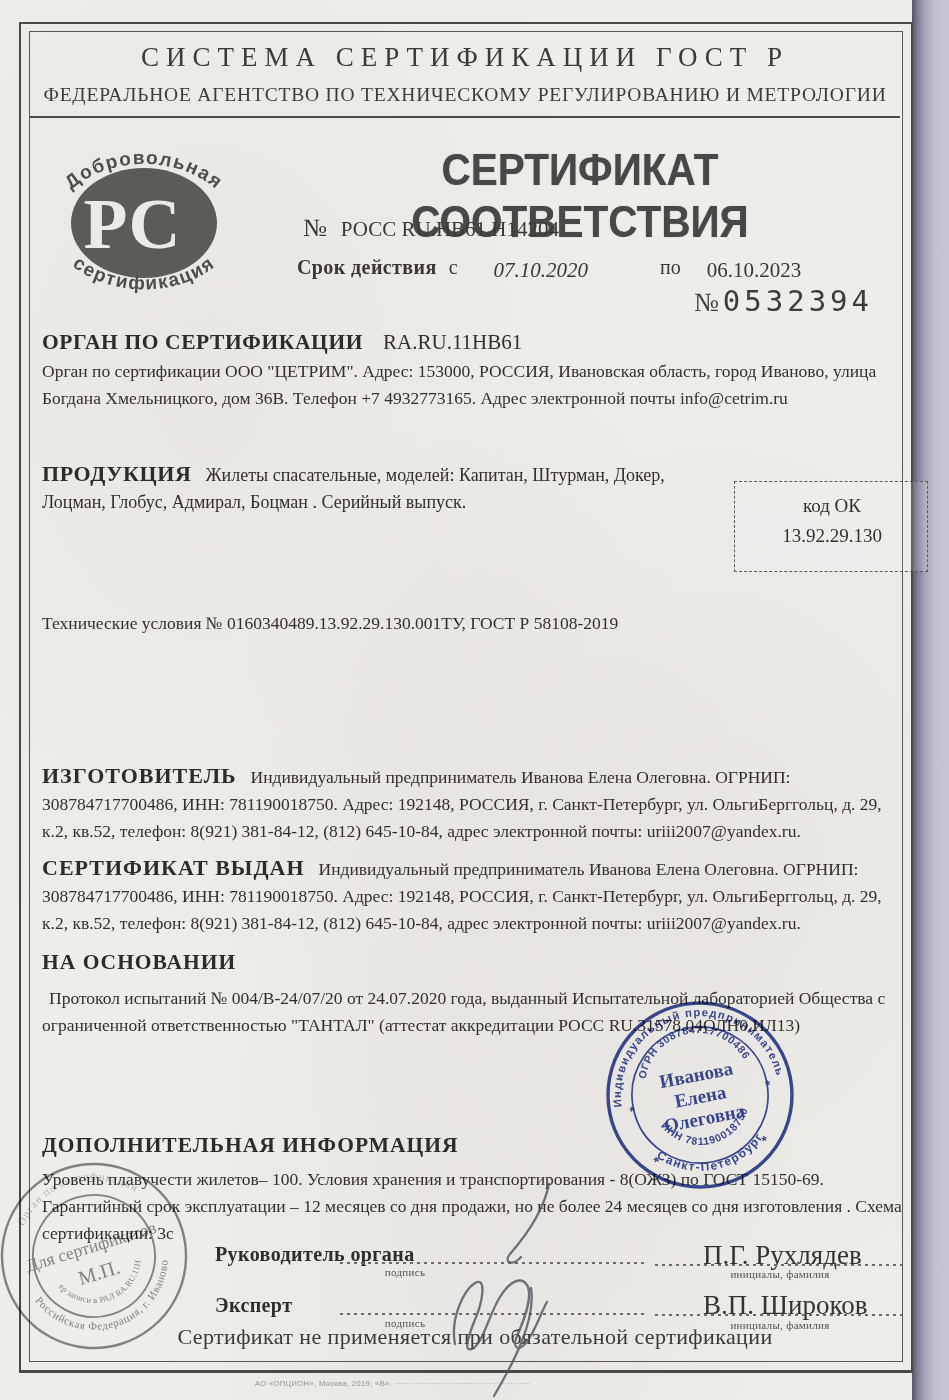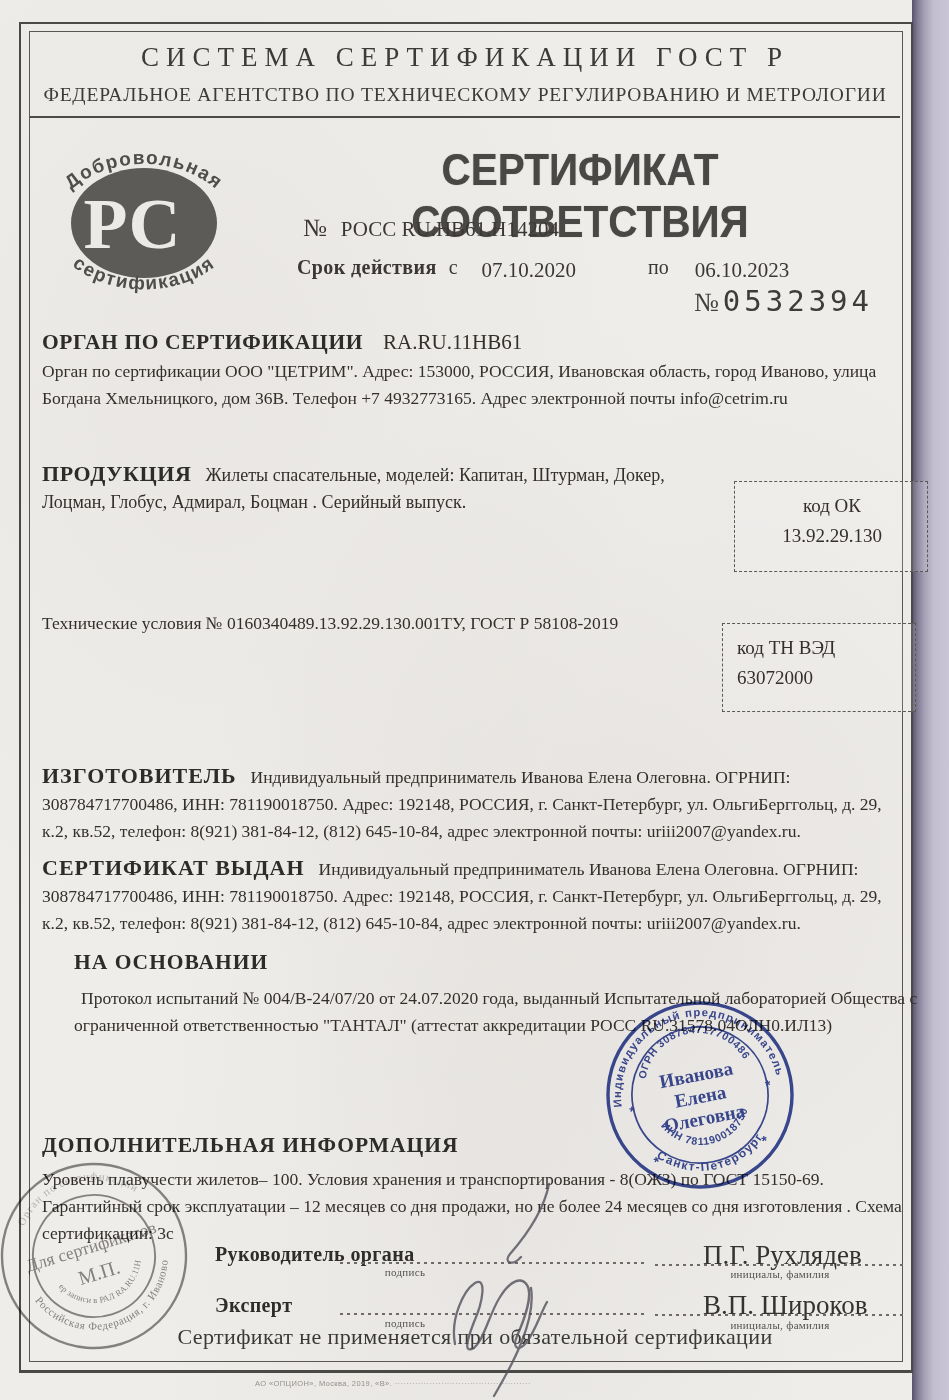--- a/index.html
+++ b/index.html
@@ -21,21 +21,21 @@
   .hdr1{left:40px;top:42px;width:850px;text-align:center;font-size:27px;letter-spacing:7px;color:#3d3b38;white-space:nowrap;}
   .hdr2{left:40px;top:84px;width:850px;text-align:center;font-size:19.5px;letter-spacing:.8px;color:#3d3b38;white-space:nowrap;}
   .doc-title{left:235px;top:144px;width:690px;text-align:center;font-family:"Liberation Sans",sans-serif;
     font-weight:700;font-size:45px;color:#4a4846;transform:scaleX(.9);transform-origin:center;letter-spacing:0px;
     text-shadow:0 0 1px rgba(74,72,70,.6);}
   .numrow{left:303px;top:214px;font-size:21px;color:#3a3734;}
   .numrow .no{font-size:25px;margin-right:14px;}
   .valrow{left:297px;top:255px;font-size:20px;color:#3a3734;white-space:nowrap;}
   .valrow .lbl{font-weight:600;letter-spacing:.4px;}
   .valrow .c{margin-left:12px;}
-  .valrow .d1{margin-left:24px;font-size:21px;position:relative;top:3px;}
+  .valrow .d1{margin-left:36px;font-size:21px;position:relative;top:3px;font-style:italic;}
   .valrow .po{margin-left:72px;}
   .valrow .d2{margin-left:26px;font-size:21px;position:relative;top:3px;}
   .formno{left:694px;top:284px;color:#413f3c;white-space:nowrap;}
   .formno .no{font-size:26px;}
   .formno .val{font-family:"DejaVu Sans Mono",monospace;font-size:29px;letter-spacing:4px;margin-left:4px;color:#3e3c3a;}
   .sec-h{font-weight:700;font-size:21px;letter-spacing:.6px;color:#2e2c29;}
   .para{font-size:17.5px;line-height:27px;color:#33302c;}
   .inline-h .sec-h{margin-right:14px;}
   .codebox{border:1.7px dashed #5b5955;padding:9px 12px 8px 14px;font-size:19px;line-height:30px;color:#33302c;background:rgba(255,255,255,.12);}
   .dotline{height:2px;background:repeating-linear-gradient(to right,#6e6b66 0 3px,transparent 3px 7px);}
@@ -105,34 +105,30 @@
     <span class="sec-h" style="font-size:22px;">ПРОДУКЦИЯ</span><span style="font-size:18px;">Жилеты спасательные, моделей:  Капитан, Штурман, Докер, Лоцман, Глобус, Адмирал, Боцман . Серийный выпуск.</span>
   </div>
   <div class="abs codebox" style="left:734px;top:481px;width:166px;height:72px;text-align:center;">
     <div>код ОК</div>
     <div>13.92.29.130</div>
   </div>
 
   <div class="abs" style="left:42px;top:606px;width:680px;">
     <div class="para" style="margin-top:4px;">Технические условия  № 0160340489.13.92.29.130.001ТУ, ГОСТ Р 58108-2019</div>
   </div>
-  <div class="abs codebox" style="left:722px;top:623px;width:166px;height:70px;">
-    <div>код ТН ВЭД</div>
-    <div>63072000</div>
-  </div>
 
   <div class="abs inline-h para" style="left:42px;top:762px;width:868px;">
     <span class="sec-h" style="font-size:22px;letter-spacing:1px;">ИЗГОТОВИТЕЛЬ</span><span>Индивидуальный предприниматель Иванова Елена Олеговна. ОГРНИП: 308784717700486, ИНН: 781190018750. Адрес: 192148, РОССИЯ, г. Санкт-Петербург, ул. ОльгиБерггольц, д. 29, к.2, кв.52, телефон: 8(921) 381-84-12, (812) 645-10-84, адрес электронной почты: uriii2007@yandex.ru.</span>
   </div>
 
   <div class="abs inline-h para" style="left:42px;top:854px;width:868px;">
     <span class="sec-h" style="font-size:22px;letter-spacing:1px;">СЕРТИФИКАТ ВЫДАН</span><span>Индивидуальный предприниматель Иванова Елена Олеговна. ОГРНИП: 308784717700486, ИНН: 781190018750. Адрес: 192148, РОССИЯ, г. Санкт-Петербург, ул. ОльгиБерггольц, д. 29, к.2, кв.52, телефон: 8(921) 381-84-12, (812) 645-10-84, адрес электронной почты: uriii2007@yandex.ru.</span>
   </div>
 
-  <div class="abs" style="left:42px;top:950px;width:875px;margin-left:32px;">
+  <div class="abs" style="left:42px;top:950px;width:875px;">
     <div class="sec-h" style="font-size:21.5px;letter-spacing:1px;">НА ОСНОВАНИИ</div>
     <div class="para" style="margin-top:10px;text-indent:7px;">Протокол испытаний № 004/В-24/07/20  от 24.07.2020 года, выданный Испытательной лабораторией Общества с ограниченной ответственностью "ТАНТАЛ" (аттестат аккредитации РОСС RU.31578.04ОЛН0.ИЛ13)</div>
   </div>
 
   <div class="abs" style="left:42px;top:1133px;width:880px;">
     <div class="sec-h" style="font-size:21.5px;letter-spacing:1px;">ДОПОЛНИТЕЛЬНАЯ ИНФОРМАЦИЯ</div>
     <div class="para" style="margin-top:8px;">Уровень плавучести жилетов– 100. Условия хранения и транспортирования - 8(ОЖЗ) по ГОСТ 15150-69. Гарантийный срок эксплуатации – 12 месяцев со дня продажи, но не более 24 месяцев со дня изготовления . Схема сертификации: 3с</div>
   </div>
 
   <div class="abs sig-label" style="left:195px;top:1243px;">Руководитель органа</div>

